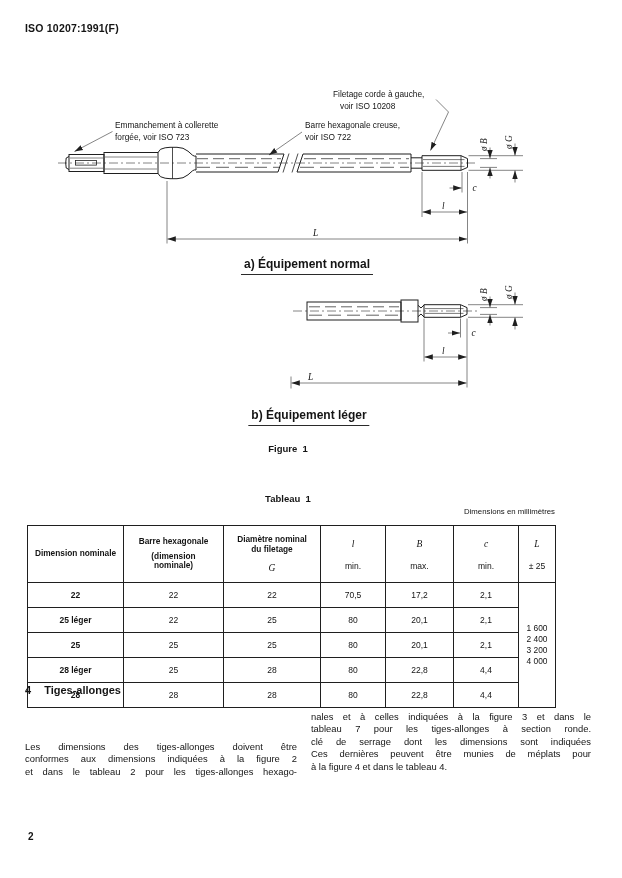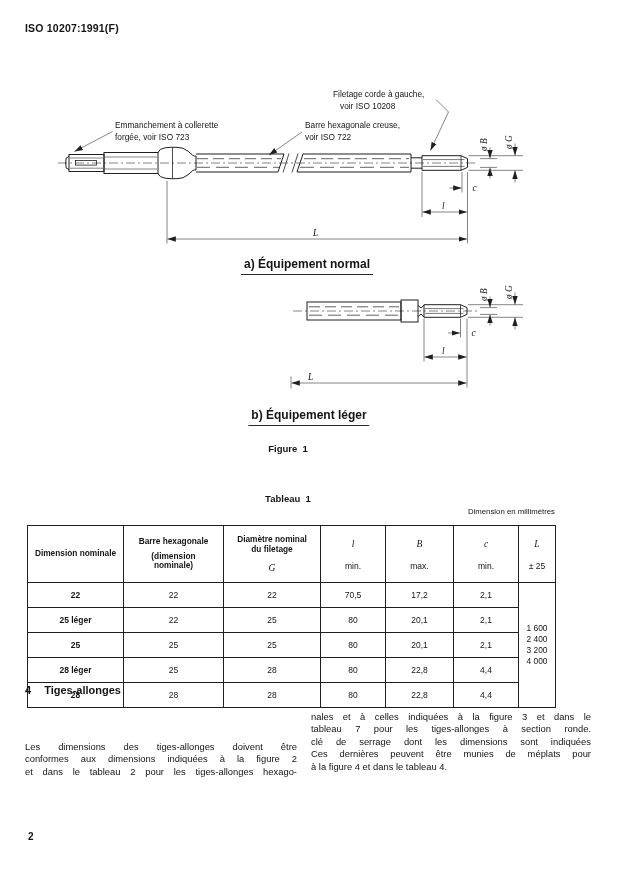--- a/index.html
+++ b/index.html
@@ -148,21 +148,21 @@
     <text class="sym" x="471.5" y="335.5">c</text>
     <text class="sym" x="442" y="353.5">l</text>
     <text class="sym" x="308" y="379.5">L</text>
   </svg>
 
   <div class="abs cap" style="left:307px;top:257px;">a) Équipement normal</div>
   <div class="abs cap" style="left:309px;top:408px;">b) Équipement léger</div>
   <div class="abs figcap" style="left:288px;top:443px;">Figure  1</div>
 
   <div class="abs tabtitle" style="left:288px;top:493px;">Tableau  1</div>
-  <div class="abs units" style="right:67px;top:507px;">Dimension en millimètres</div>
+  <div class="abs units" style="right:67px;top:507px;">Dimensions en millimètres</div>
 
   <table class="dims">
     <colgroup>
       <col style="width:96px">
         <col style="width:100px">
         <col style="width:97px">
       <col style="width:65px">
         <col style="width:68px">
         <col style="width:65px">
         <col style="width:37px">

